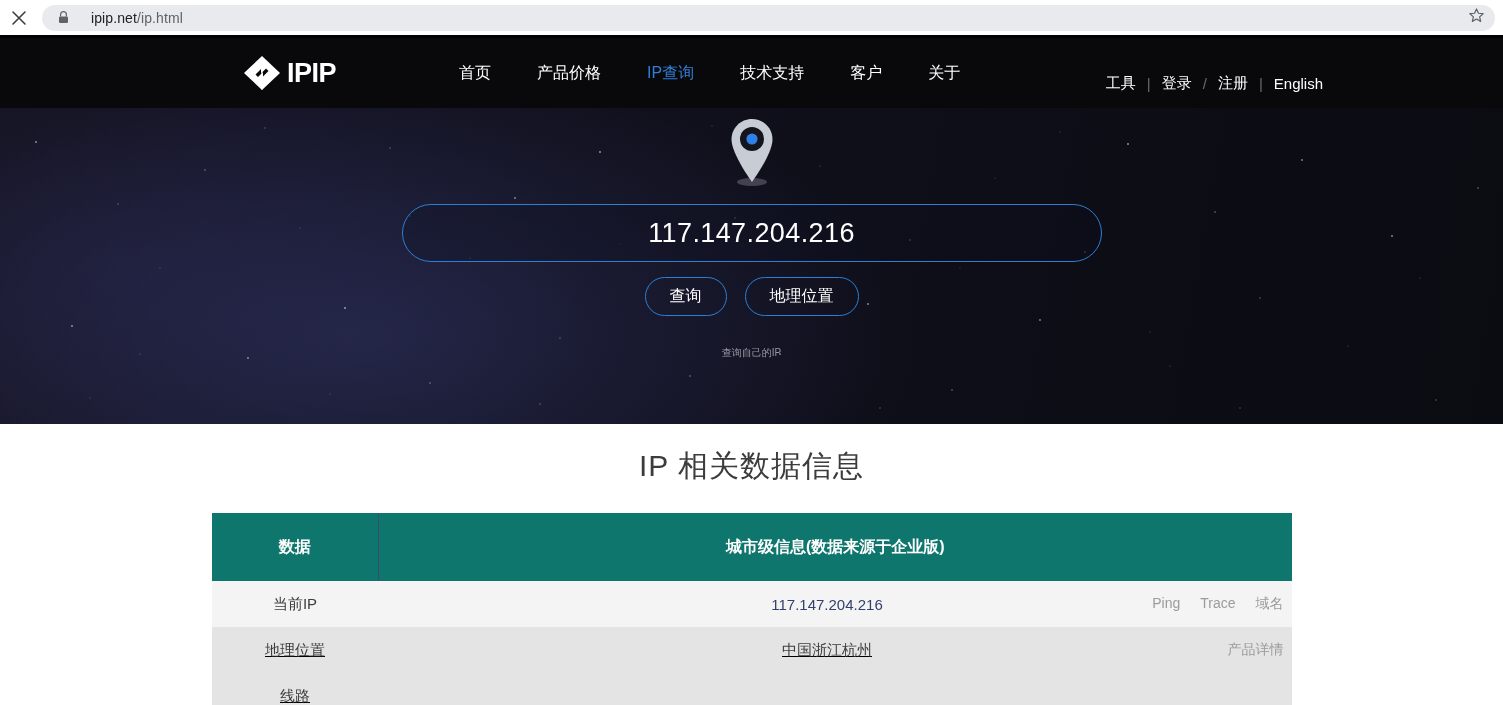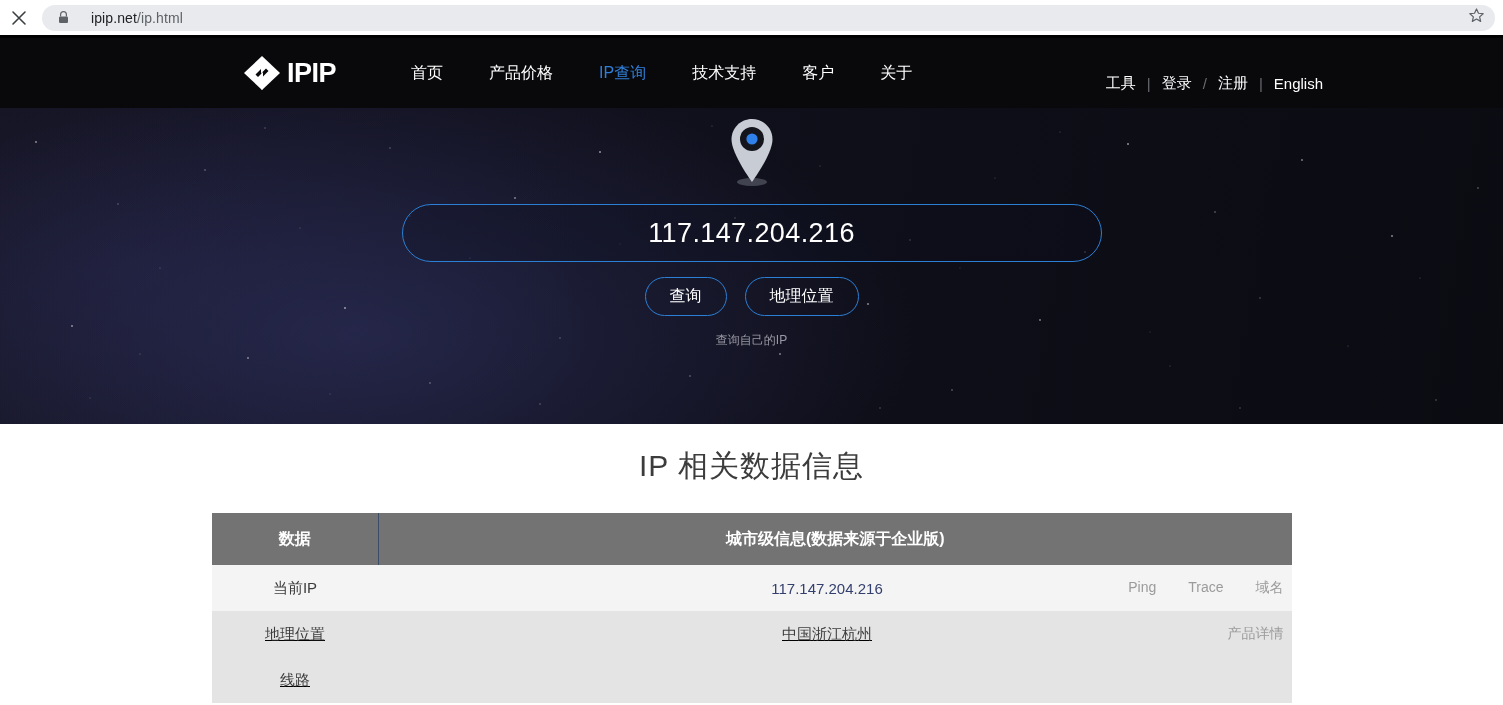--- a/index.html
+++ b/index.html
@@ -59,20 +59,21 @@
 
   
   .topnav {
     height: 70px;
     background: #09090c;
     display: flex;
     align-items: center;
     padding: 0 176px 0 243px;
     position: relative;
     z-index: 5;
+    gap: 48px;
   }
   .logo {
     display: flex; align-items: center;
     margin-right: 52px;
     cursor: pointer;
   }
   .logo-mark { margin-right: 6px; display:flex; }
   .logo-text {
     color: #ffffff;
     font-size: 27px;
@@ -140,23 +141,23 @@
     border-radius: 21px;
     height: 39px;
     padding: 0 24px;
     display: flex; align-items: center; justify-content: center;
     color: #ffffff;
     font-size: 16px;
     background: transparent;
     cursor: pointer;
   }
   .hero-sub {
-    margin-top: 16px;
+    margin-top: 30px;
     color: #9a9aa6;
-    font-size: 12px;
+    font-size: 10px;
     cursor: pointer;
   }
 
   
   .section {
     background: #ffffff;
     padding-top: 22px;
   }
   .section-title {
     text-align: center;
@@ -172,25 +173,25 @@
     width: 1080px;
     margin: 0 auto;
     border-collapse: collapse;
     table-layout: fixed;
   }
   .table th, .table td {
     padding: 0;
     border: 0;
   }
   .thead-cell {
-    background: #737373;
+    background: #0f766e;
     color: #ffffff;
     font-size: 16px;
     font-weight: bold;
-    height: 52px;
+    height: 68px;
     text-align: center;
     vertical-align: middle;
   }
   .thead-cell.label-col { border-right: 1px solid #3c4d69; }
   .row-label {
     width: 167px;
     text-align: center;
     vertical-align: middle;
     font-size: 15px;
     color: #3c3c3c;
@@ -208,21 +209,21 @@
     text-align: center;
     font-size: 15px;
     color: #3c3c3c;
     padding-right: 0;
   }
   .value-center.link { color: #333f6d; cursor: pointer; }
   .value-actions {
     position: absolute;
     right: 8px; top: 50%;
     transform: translateY(-50%);
-    display: flex; gap: 32px;
+    display: flex; gap: 20px;
     font-size: 14px;
     color: #9b9b9b;
   }
   .value-actions span { cursor: pointer; }
   .row-light { background: #f4f4f4; }
   .row-dark  { background: #e4e4e4; text-decoration: underline; }
 </style>
 </head>
 <body>
 

